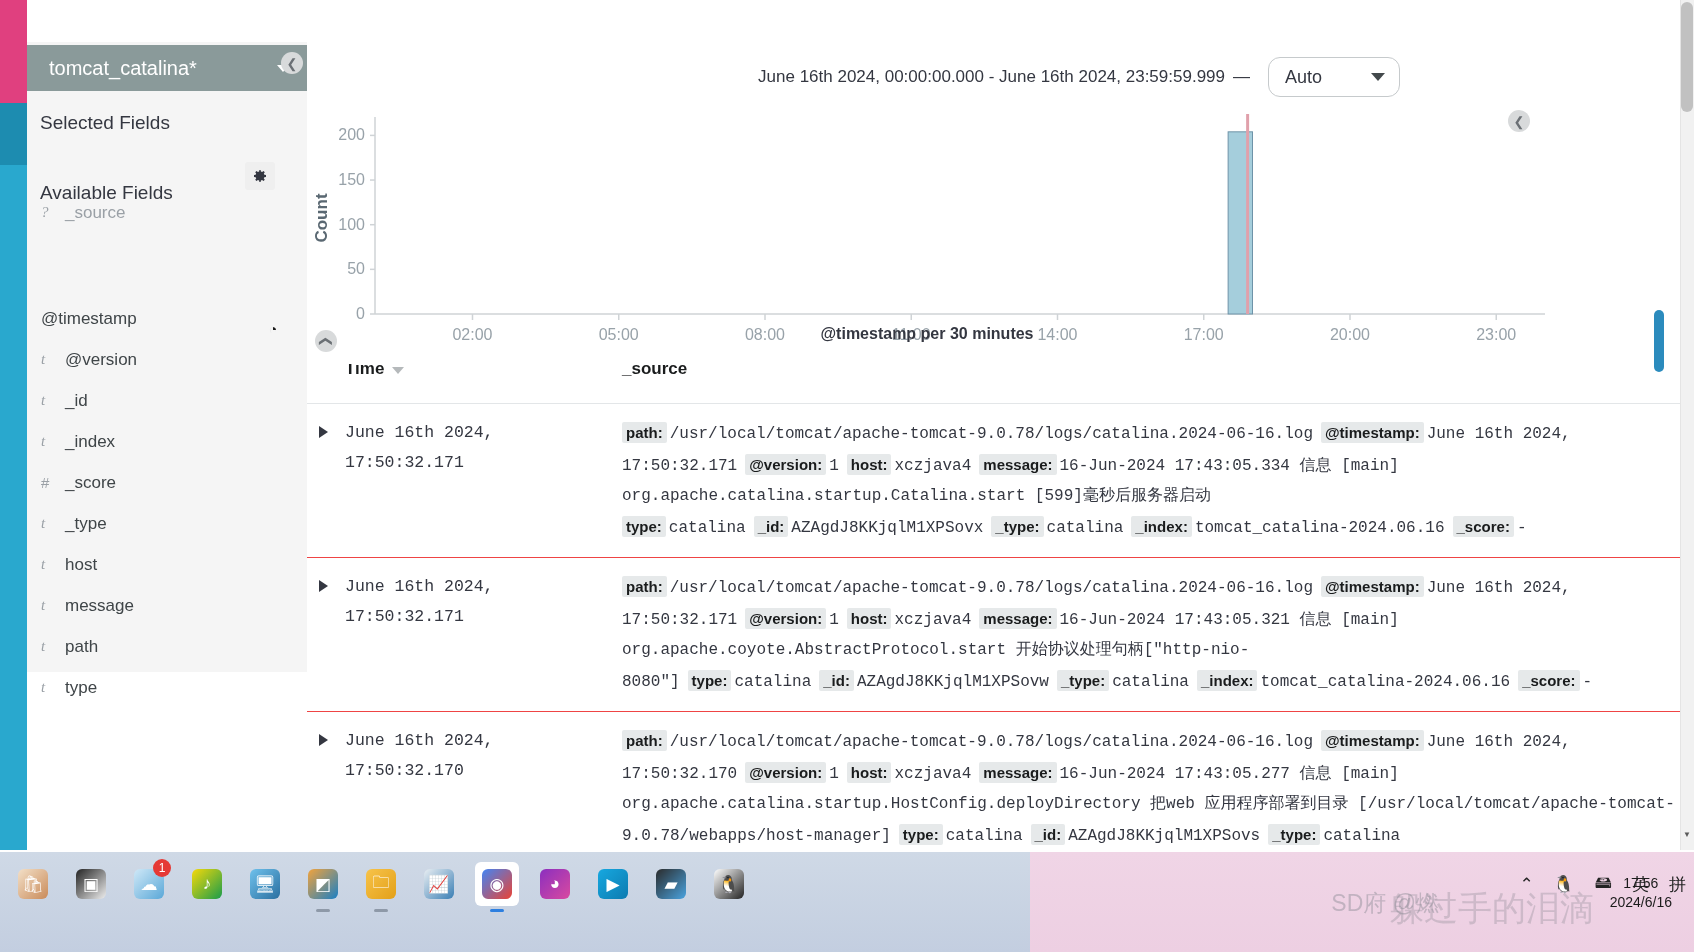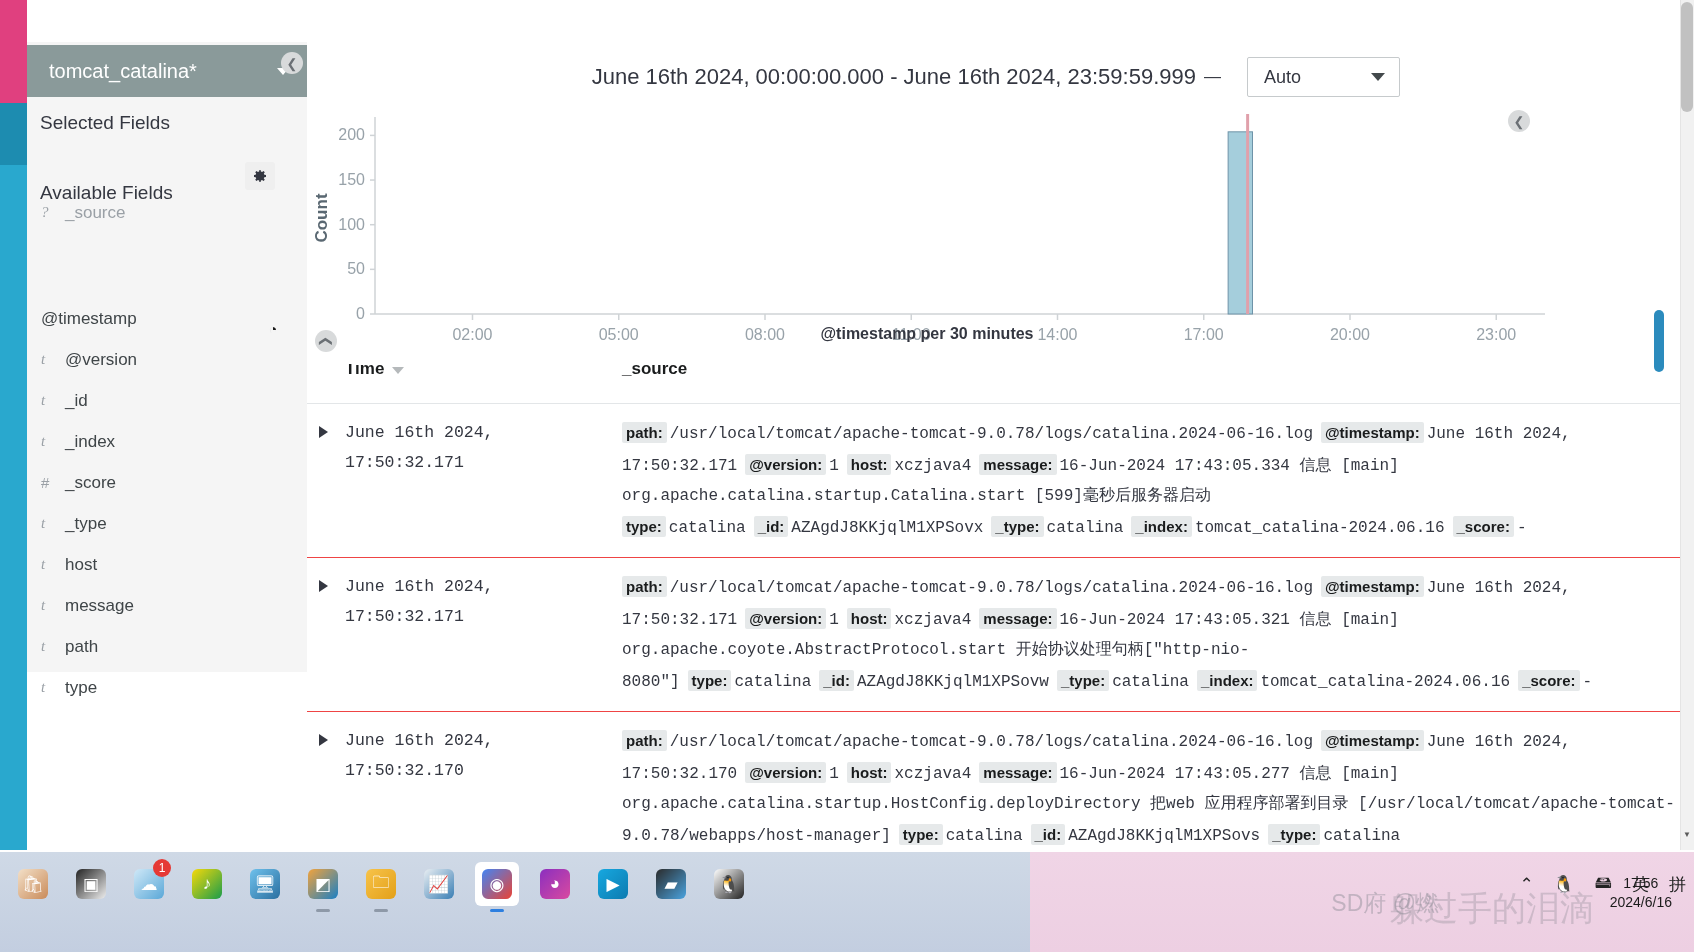--- a/index.html
+++ b/index.html
@@ -28,21 +28,21 @@
     font-family: "Liberation Sans", sans-serif;
   }
   .filter-plus { font-weight: bold; margin-left: 4px; font-size: 17px; }
 
   
   .sidebar {
     position: absolute; left: 27px; top: 42px; width: 280px; height: 630px;
     background: #f5f5f5;
   }
   .index-pattern-select {
-    position: absolute; left: 0; top: 3px; width: 280px; height: 52px;
+    position: absolute; left: 0; top: 3px; width: 280px; height: 46px;
     background: #8a9a9a;
     display: flex; align-items: center; cursor: pointer;
   }
   .index-pattern-name {
     color: #ffffff; font-size: 20px; margin-left: 22px; flex: 1;
     white-space: nowrap; overflow: hidden;
   }
   .caret-down {
     width: 0; height: 0; margin-right: 18px;
     border-left: 6px solid transparent; border-right: 6px solid transparent;
@@ -91,26 +91,26 @@
     font-size: 13px; cursor: pointer; user-select: none;
   }
   #collapse-left  { left: 281px; top: 52px; }
   #collapse-right { left: 1508px; top: 110px; }
   #collapse-chart { left: 315px; top: 330px; }
 
   .timerange-bar {
     position: absolute; left: 0; top: 6px; width: 1093px; height: 58px;
     display: flex; align-items: center; justify-content: flex-end;
   }
-  .timerange-text { font-size: 22px; color: #343741; }
+  .timerange-text { font-size: 17px; color: #343741; }
   .timerange-dash { font-size: 17px; color: #343741; margin: 0 6px 0 8px; }
   .interval-select {
-    width: 153px; height: 40px; background: #fff;
-    border: 1px solid #c6cacc; border-radius: 2px;
-    display: flex; align-items: center; cursor: pointer; margin-left: 20px;
+    width: 132px; height: 40px; background: #fff;
+    border: 1px solid #c6cacc; border-radius: 12px;
+    display: flex; align-items: center; cursor: pointer; margin-left: 12px;
   }
   .interval-label { font-size: 18px; color: #343741; margin-left: 16px; flex: 1; }
   .sel-caret {
     width: 0; height: 0; margin-right: 14px;
     border-left: 7px solid transparent; border-right: 7px solid transparent;
     border-top: 8px solid #43494c;
   }
 
   
   .chart-wrap { position: absolute; left: 0; top: 62px; width: 1240px; height: 250px; }

